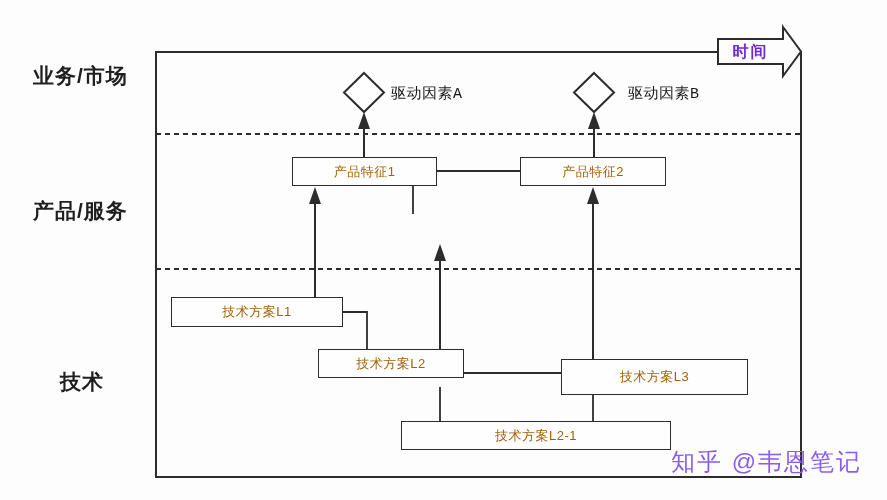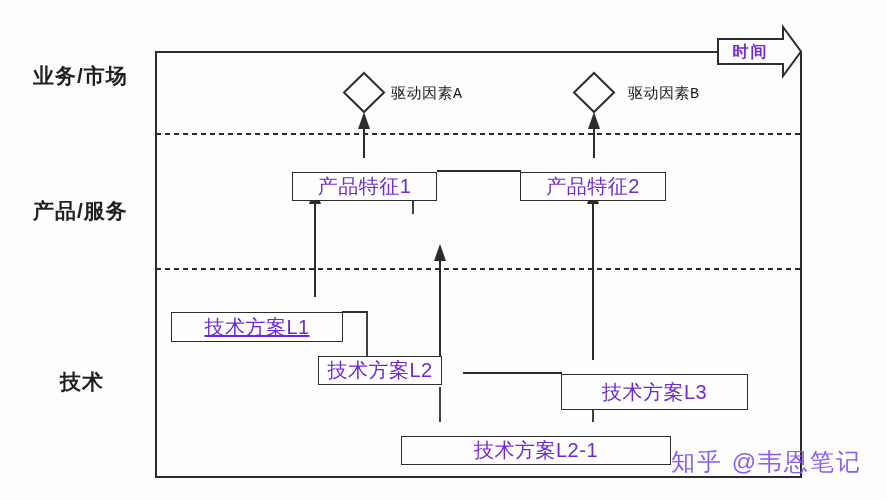--- a/index.html
+++ b/index.html
@@ -10,21 +10,21 @@
   }
   .layer { position:absolute; left:0; top:0; z-index:1; }
   .lane-label {
     position:absolute; z-index:2; font-size:21px; font-weight:600;
     color:#1f1f1f; letter-spacing:1px; white-space:nowrap;
   }
   .node {
     position:absolute; z-index:2; box-sizing:border-box;
     background:#fefefe; border:1.6px solid #2c2c2c;
     display:flex; align-items:center; justify-content:center;
-    font-size:20px; color:#6d28d9; letter-spacing:0.5px; white-space:nowrap;margin-top:15px;
+    font-size:13px; color:#a16207; letter-spacing:0.5px; white-space:nowrap;
   }
   .driver-label {
     position:absolute; z-index:2; font-size:15px; color:#1a1a1a;
     letter-spacing:0.5px; white-space:nowrap;font-family:Liberation Mono, monospace;
   }
   .time-label {
     position:absolute; z-index:3; font-size:16px; font-weight:700;
     color:#6d28d9; text-align:center; letter-spacing:2px;
   }
   .watermark {
@@ -75,22 +75,22 @@
   <div class="lane-label" style="left:33px; top:62px;">业务/市场</div>
   <div class="lane-label" style="left:33px; top:197px;">产品/服务</div>
   <div class="lane-label" style="left:60px; top:368px;">技术</div>
 
   <div class="driver-label" style="left:391px; top:84px;">驱动因素A</div>
   <div class="driver-label" style="left:628px; top:84px;text-align:center;">驱动因素B</div>
 
   <div class="node" style="left:292px; top:157px; width:145px; height:29px;">产品特征1</div>
   <div class="node" style="left:520px; top:157px; width:146px; height:29px;">产品特征2</div>
 
-  <div class="node" style="left:171px; top:297px; width:172px; height:30px;text-decoration:underline;">技术方案L1</div>
-  <div class="node" style="left:318px; top:341px; width:124px; height:29px;">技术方案L2</div>
+  <div class="node" style="left:171px; top:297px; width:172px; height:30px;">技术方案L1</div>
+  <div class="node" style="left:318px; top:349px; width:146px; height:29px;">技术方案L2</div>
   <div class="node" style="left:561px; top:359px; width:187px; height:36px;">技术方案L3</div>
   <div class="node" style="left:401px; top:421px; width:270px; height:29px;">技术方案L2-1</div>
 
   <div class="time-label" style="left:718px; top:42px; width:65px;">时间</div>
 
   <div class="watermark" style="left:671px; top:446px;">知乎 @韦恩笔记</div>
 
 </div>
 
 </body></html>

